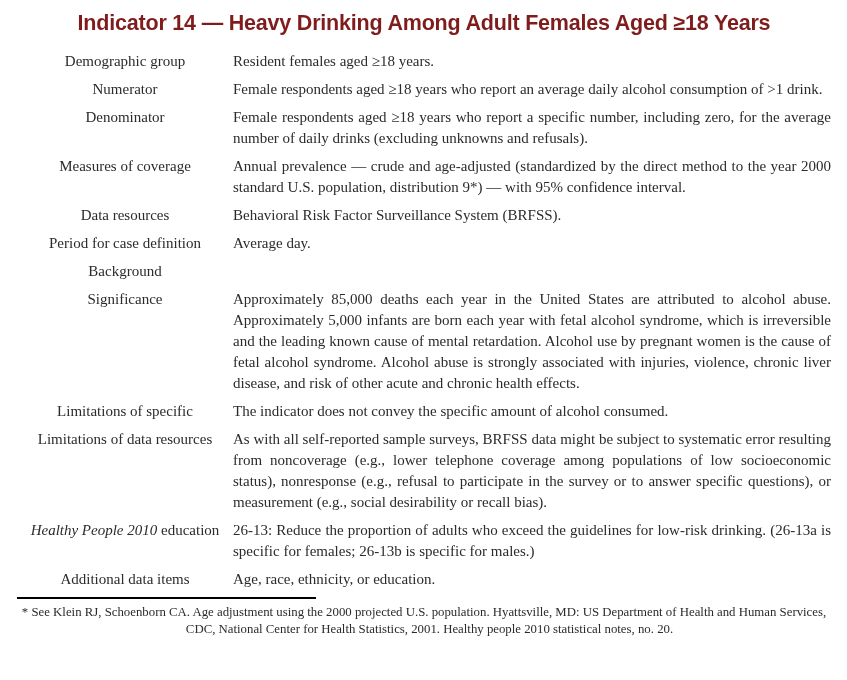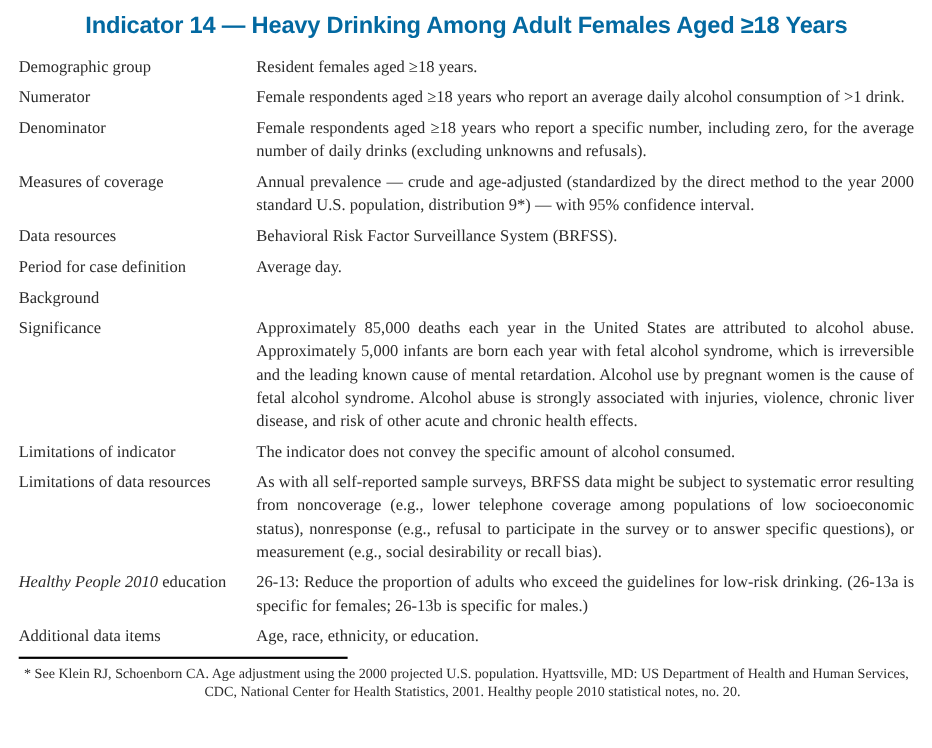--- a/index.html
+++ b/index.html
@@ -30,20 +30,21 @@
     font-size: 15px;
     line-height: 21px;
   }
   .row {
     display: flex;
     margin-bottom: 7px;
   }
   .row-label {
     flex: 0 0 216px;
     width: 216px;
+    text-align: center;
   }
   .row-label em {
     font-style: italic;
   }
   .row-value {
     flex: 1 1 auto;
     text-align: justify;
   }
   .footnote-rule {
     width: 299px;
@@ -58,21 +59,21 @@
     padding-left: 11px;
     text-indent: -11px;
     text-align: center;
   }
 </style>
 </head>
 <body style="color: rgb(43, 43, 43);">
 
 <div class="page">
 
-  <h1 class="doc-title" style="color: #0369a1;">Indicator 14 — Heavy Drinking Among Adult Females Aged ≥18 Years</h1>
+  <h1 class="doc-title" style="color: #7f1d1d;">Indicator 14 — Heavy Drinking Among Adult Females Aged ≥18 Years</h1>
 
   <div class="rows">
     <div class="row">
       <div class="row-label"><em></em><span>Demographic group</span></div>
       <div class="row-value">Resident females aged ≥18 years.</div>
     </div>
 
     <div class="row">
       <div class="row-label"><em></em><span>Numerator</span></div>
       <div class="row-value">Female respondents aged ≥18 years who report an average daily alcohol consumption of &gt;1 drink.</div>
@@ -101,21 +102,21 @@
     <div class="row">
       <div class="row-label"><em></em><span>Background</span></div>
     </div>
 
     <div class="row">
       <div class="row-label"><em></em><span>Significance</span></div>
       <div class="row-value">Approximately 85,000 deaths each year in the United States are attributed to alcohol abuse. Approximately 5,000 infants are born each year with fetal alcohol syndrome, which is irreversible and the leading known cause of mental retardation. Alcohol use by pregnant women is the cause of fetal alcohol syndrome. Alcohol abuse is strongly associated with injuries, violence, chronic liver disease, and risk of other acute and chronic health effects.</div>
     </div>
 
     <div class="row">
-      <div class="row-label"><em></em><span>Limitations of indicator</span></div>
+      <div class="row-label"><em></em><span>Limitations of specific</span></div>
       <div class="row-value">The indicator does not convey the specific amount of alcohol consumed.</div>
     </div>
 
     <div class="row">
       <div class="row-label"><em></em><span>Limitations of data resources</span></div>
       <div class="row-value">As with all self-reported sample surveys, BRFSS data might be subject to systematic error resulting from noncoverage (e.g., lower telephone coverage among populations of low socioeconomic status), nonresponse (e.g., refusal to participate in the survey or to answer specific questions), or measurement (e.g., social desirability or recall bias).</div>
     </div>
 
     <div class="row">
       <div class="row-label"><em>Healthy People 2010</em><span> education</span></div>

